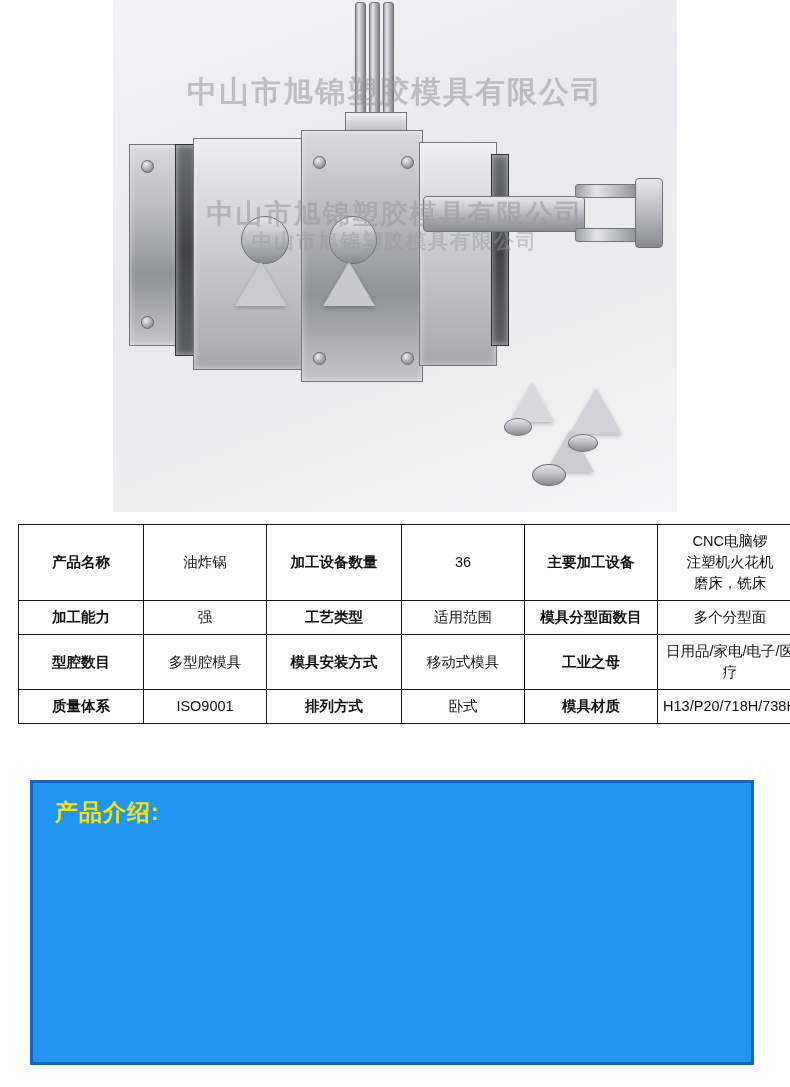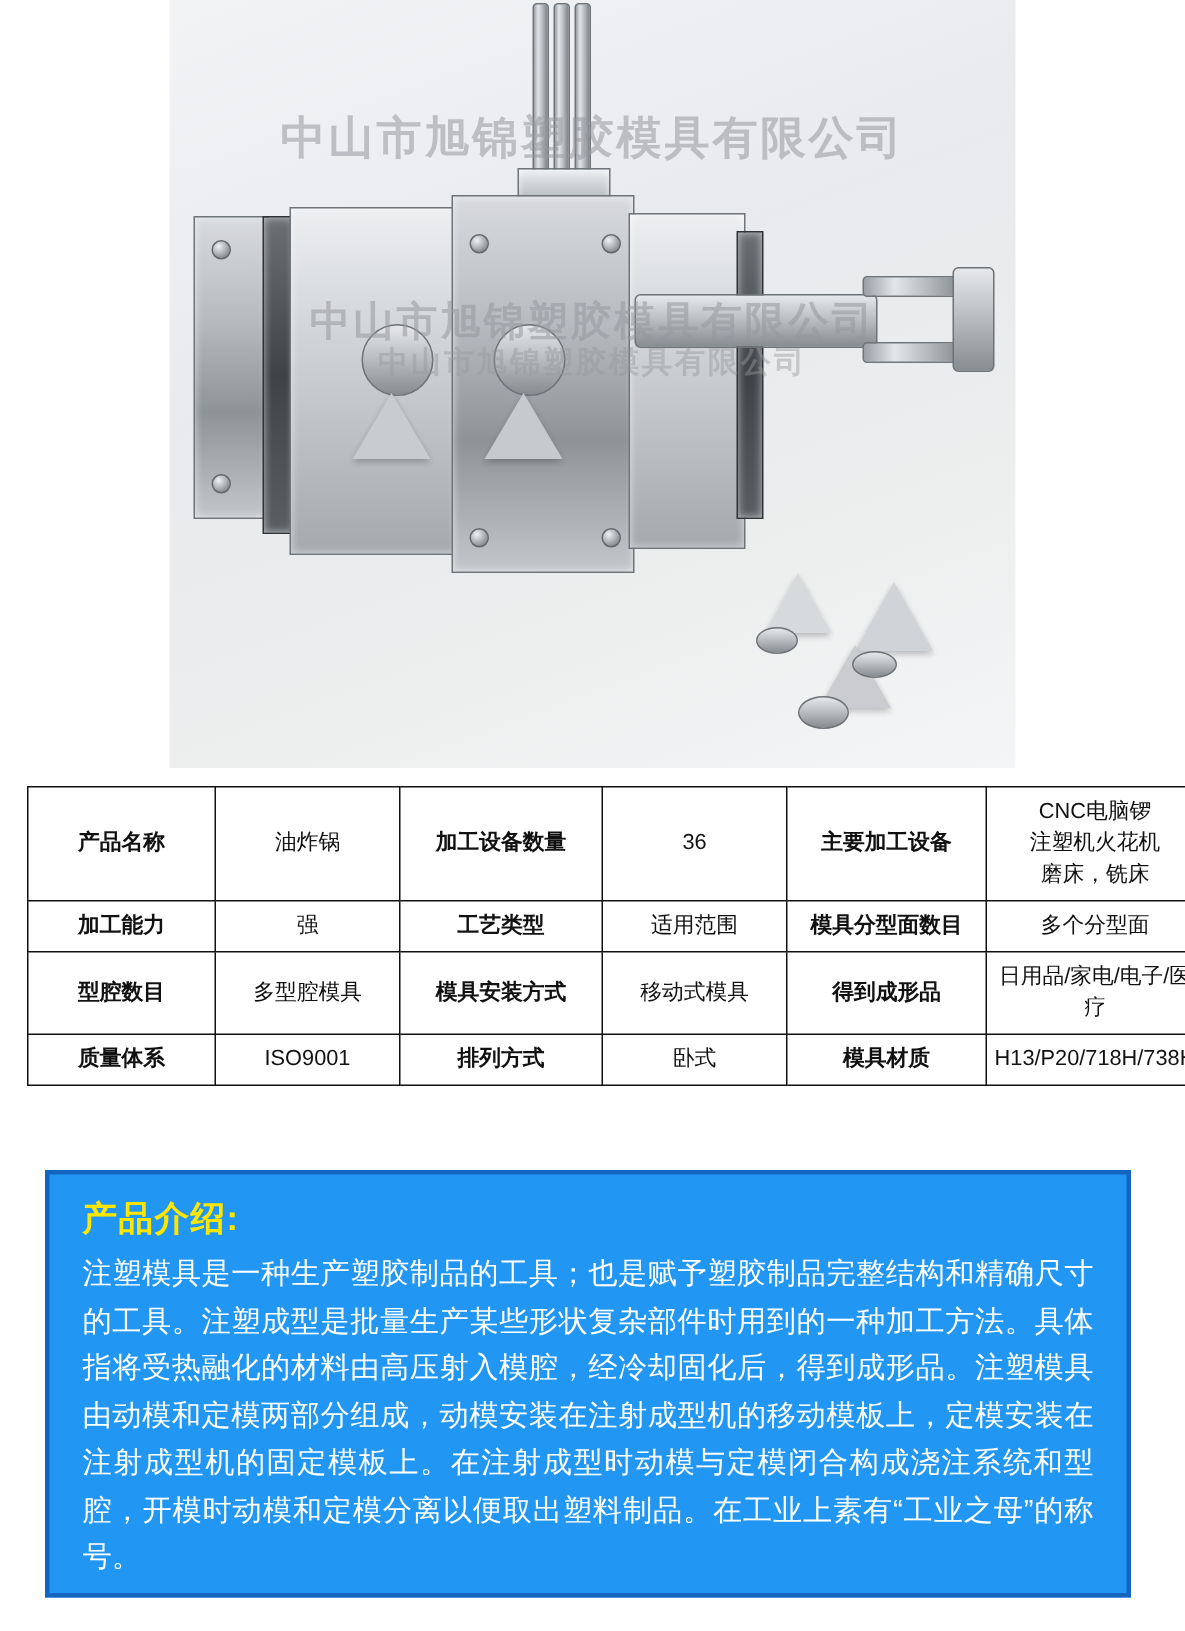--- a/index.html
+++ b/index.html
@@ -229,31 +229,30 @@
         <td class="c2 lbl">工艺类型</td>
         <td class="c3">适用范围</td>
         <td class="c4 lbl">模具分型面数目</td>
         <td class="c5">多个分型面</td>
       </tr>
       <tr>
         <td class="c0 lbl">型腔数目</td>
         <td class="c1">多型腔模具</td>
         <td class="c2 lbl">模具安装方式</td>
         <td class="c3">移动式模具</td>
-        <td class="c4 lbl">得到成形品</td>
+        <td class="c4 lbl">工业之母</td>
         <td class="c5">日用品/家电/电子/医疗</td>
       </tr>
       <tr>
         <td class="c0 lbl">质量体系</td>
         <td class="c1">ISO9001</td>
         <td class="c2 lbl">排列方式</td>
         <td class="c3">卧式</td>
         <td class="c4 lbl">模具材质</td>
         <td class="c5">H13/P20/718H/738H</td>
       </tr>
     </tbody>
   </table>
 </div>
 
 <div class="intro">
   <h2>产品介绍:</h2>
-  <p>注塑模具是一种生产塑胶制品的工具；也是赋予塑胶制品完整结构和精确尺寸的工具。注塑成型是批量生产某些形状复杂部件时用到的一种加工方法。具体指将受热融化的材料由高压射入模腔，经冷却固化后，得到成形品。注塑模具由动模和定模两部分组成，动模安装在注射成型机的移动模板上，定模安装在注射成型机的固定模板上。在注射成型时动模与定模闭合构成浇注系统和型腔，开模时动模和定模分离以便取出塑料制品。在工业上素有“工业之母”的称号。</p>
 </div>
 
 </body></html>

